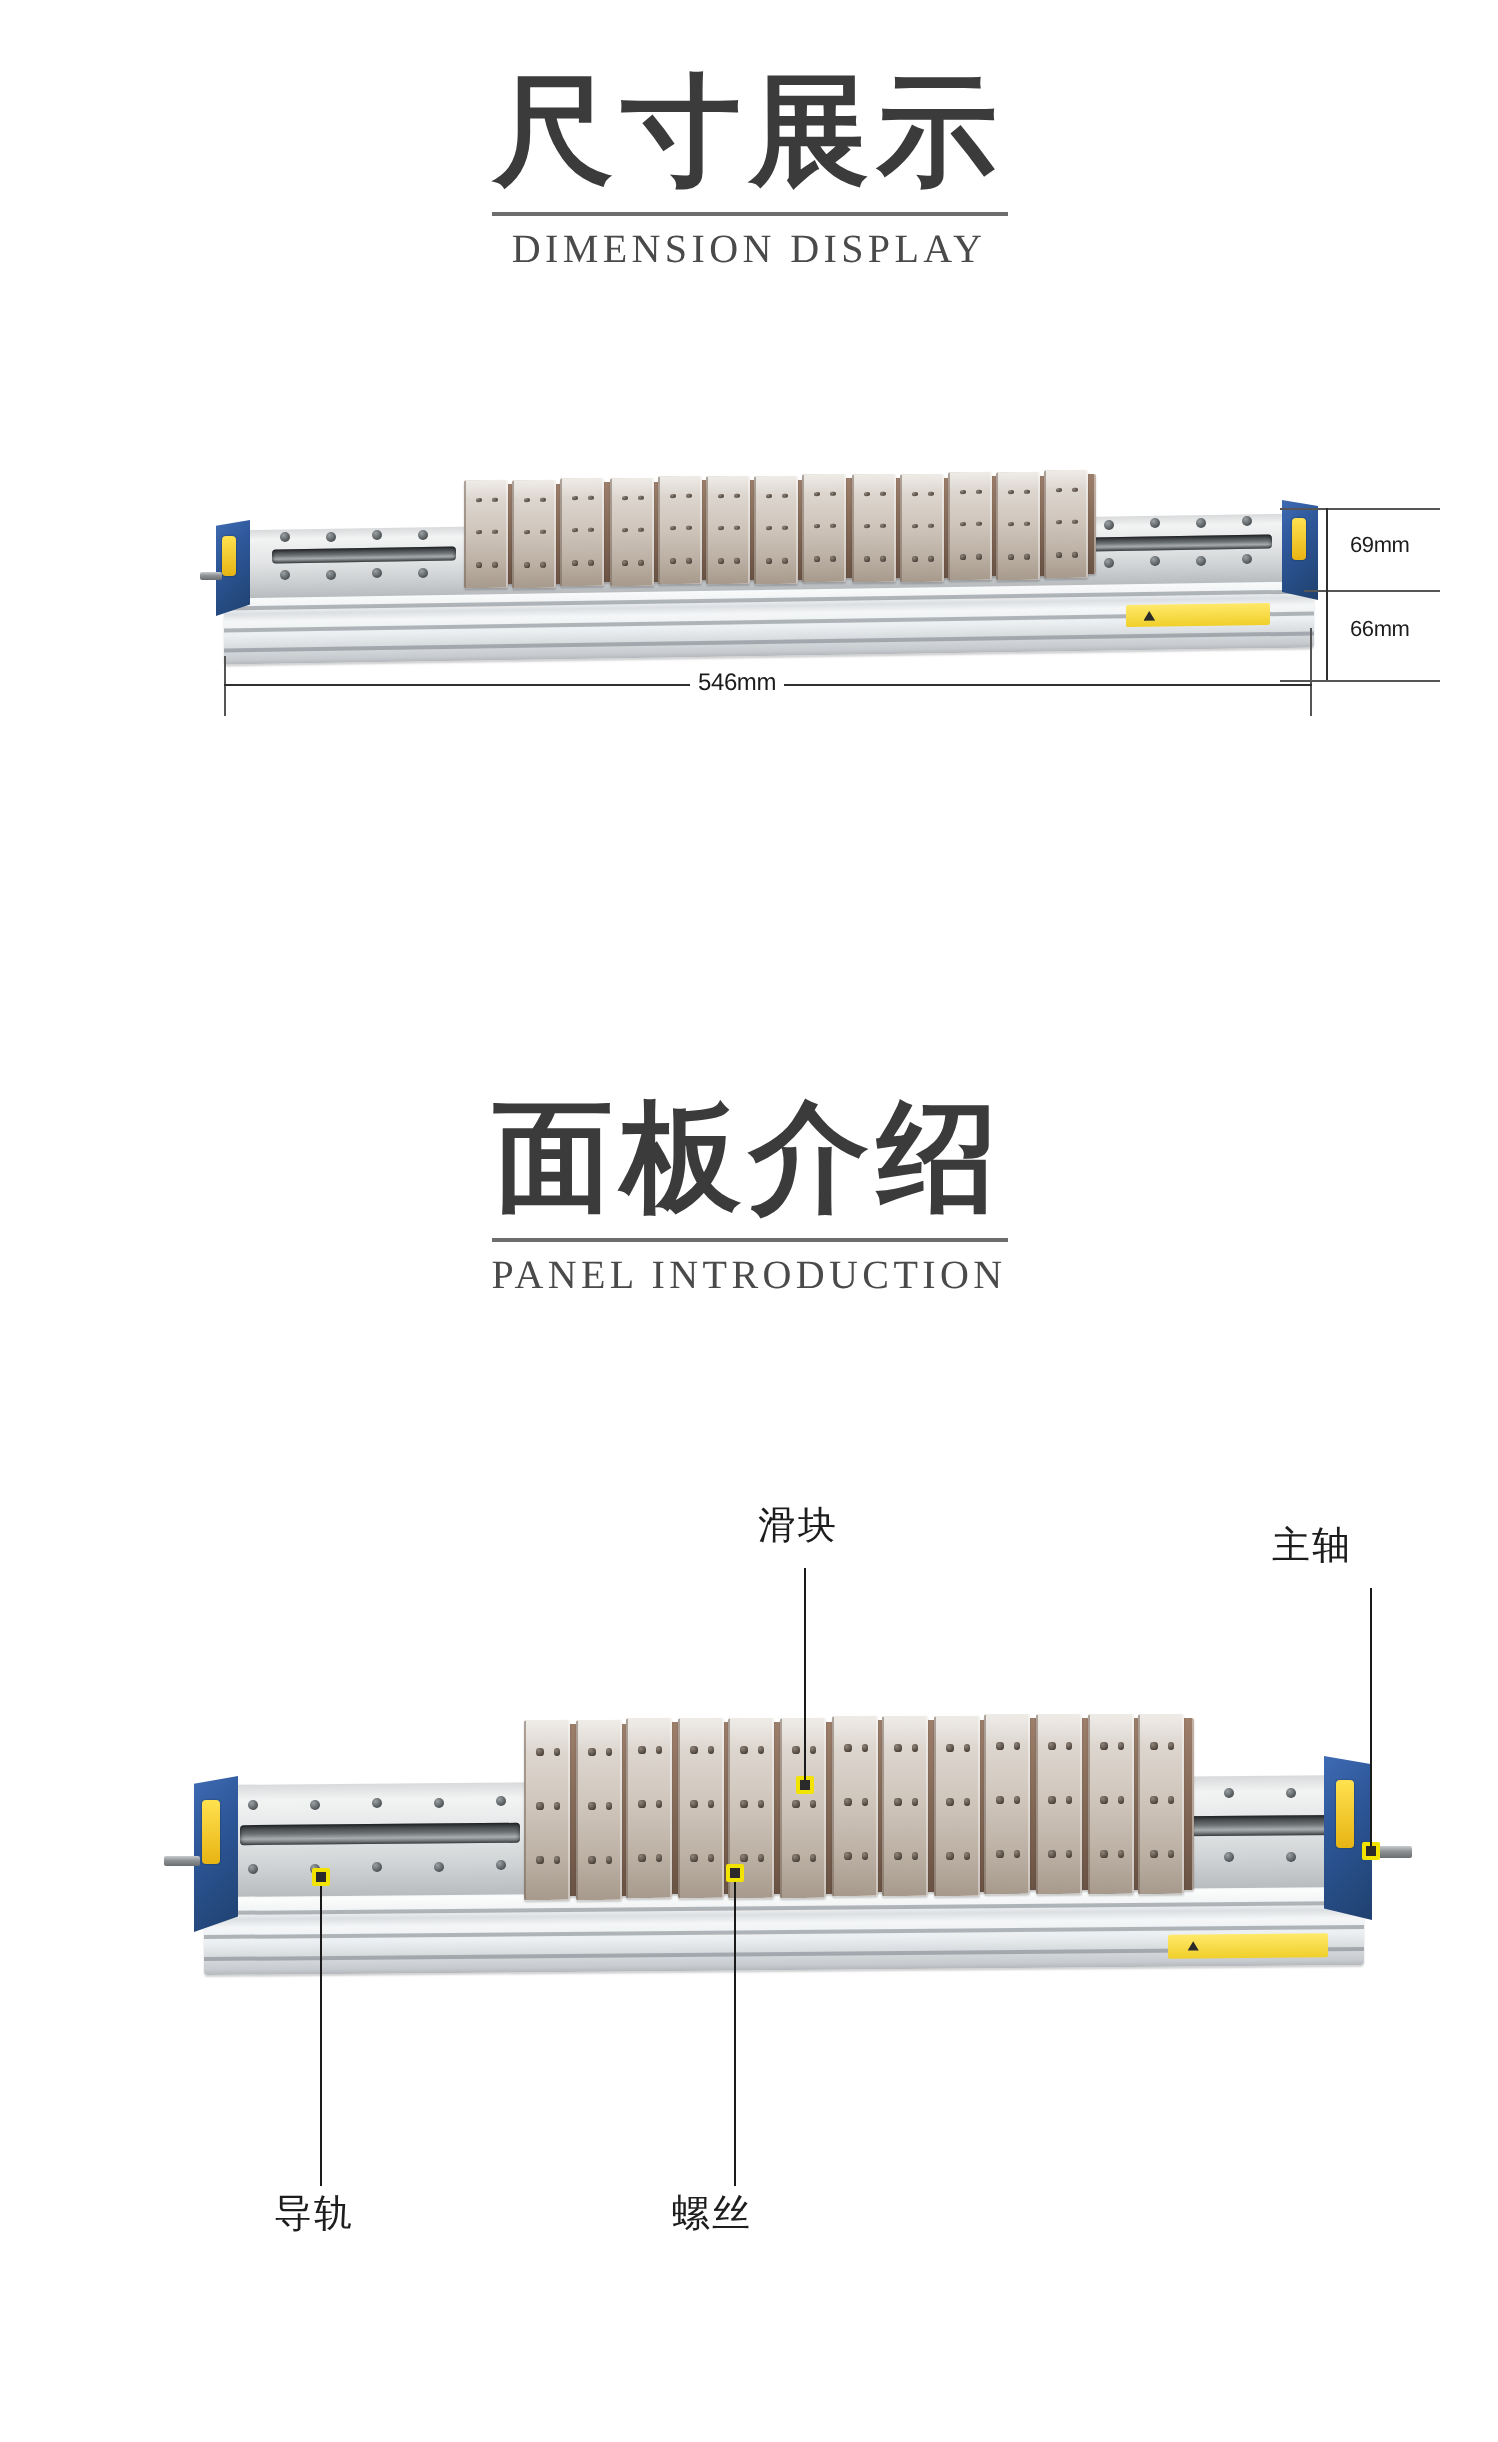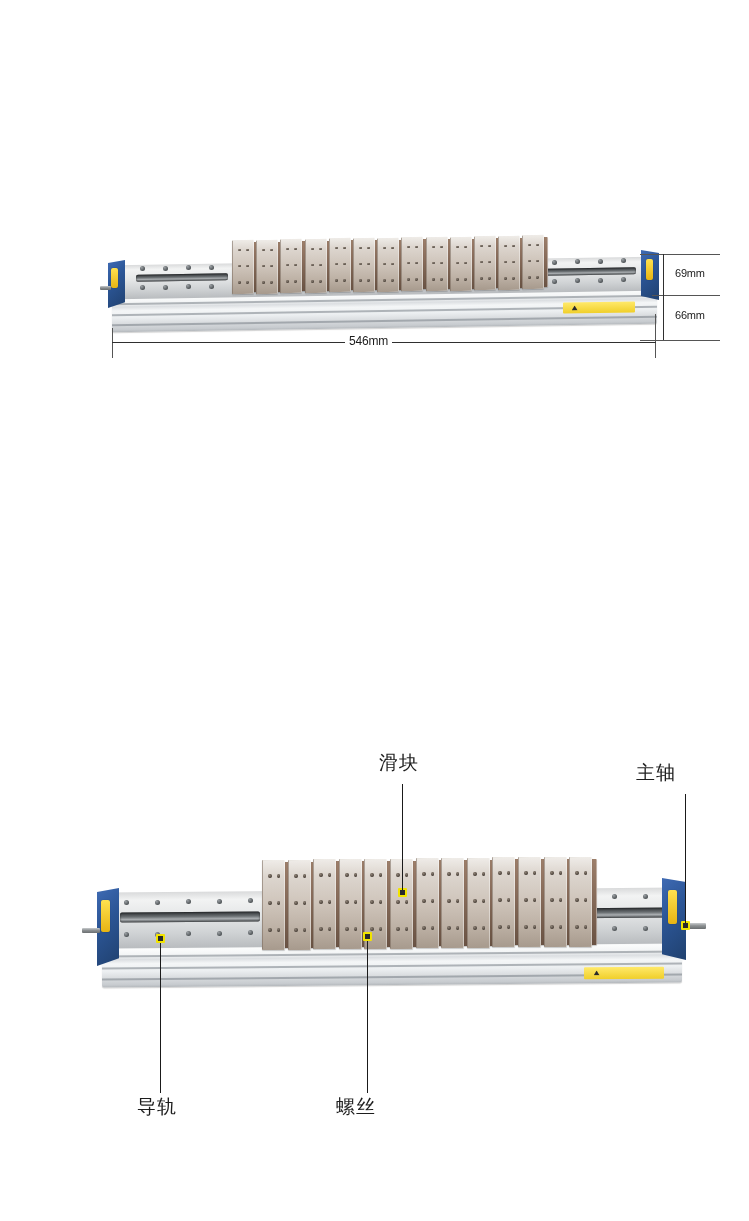--- a/index.html
+++ b/index.html
@@ -219,20 +219,25 @@
     white-space: nowrap;
     font-family: "DejaVu Sans", "Liberation Sans", sans-serif;
     letter-spacing: 1px;
   }
 </style>
 </head>
 <body>
 
 <div class="page">
 
+  <div class="section-heading" id="heading-dimension">
+    <div class="heading-cn">尺寸展示</div>
+    <div class="heading-rule"></div>
+    <div class="heading-en">DIMENSION DISPLAY</div>
+  </div>
 
   <div class="product-figure" style="left:100px; top:228px; width:580px; height:140px;">
     <div class="product-stage">
 
       <div class="extrusion" style="left:12px; top:62px; width:545px; height:38px;
                   transform: skewY(-0.9deg);">
         <div class="extrusion-groove" style="top:9px;"></div>
         <div class="extrusion-groove" style="top:20px;"></div>
         <div class="extrusion-groove" style="top:30px;"></div>
       </div>
@@ -404,20 +409,25 @@
 
     <div class="dim-label" style="left:571px; top:39px;">69mm</div>
     <div class="dim-label" style="left:571px; top:81px;">66mm</div>
 
     <div class="dim-ext" style="left:12px; top:100px; width:1px; height:30px;"></div>
     <div class="dim-ext" style="left:555px; top:86px; width:1px; height:44px;"></div>
     <div class="dim-line dim-h" style="left:12px; top:114px; width:544px; height:1px;"></div>
     <div class="dim-label big" style="left:245px; top:106px;">546mm</div>
   </div>
 
+  <div class="section-heading" id="heading-panel">
+    <div class="heading-cn">面板介绍</div>
+    <div class="heading-rule"></div>
+    <div class="heading-en">PANEL INTRODUCTION</div>
+  </div>
 
   <div class="product-figure" style="left:72px; top:738px; width:660px; height:400px;">
 
     <div class="product-stage">
 
       <div class="extrusion" style="left:30px; top:205px; width:580px; height:42px;
                   transform: skewY(-0.5deg);">
         <div class="extrusion-groove" style="top:10px;"></div>
         <div class="extrusion-groove" style="top:22px;"></div>
         <div class="extrusion-groove" style="top:33px;"></div>

